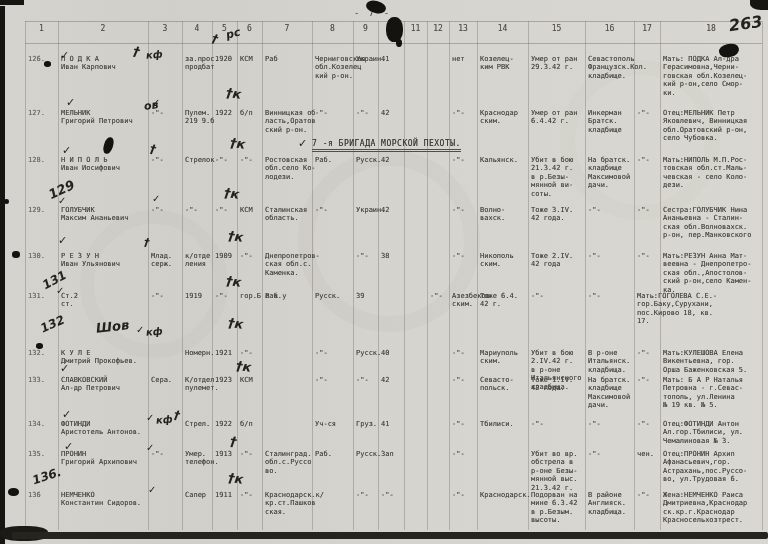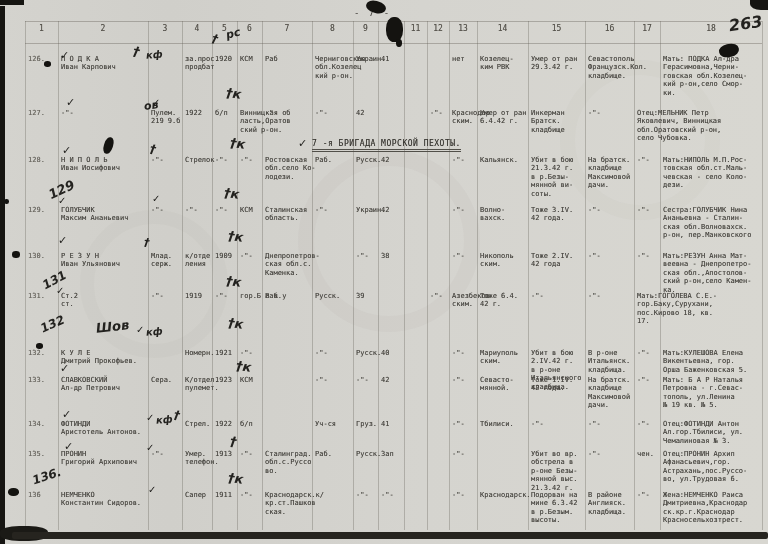--- a/index.html
+++ b/index.html
@@ -118,20 +118,22 @@
 кладбище.</div>
         <div class="cell col-17"></div>
         <div class="cell col-18">Мать: ПОДКА Ал-дра
 Герасимовна,Черни-
 говская обл.Козелец-
 кий р-он,село Смор-
 ки.</div>
       </div>
       <div class="grid row row-1">
         <div class="cell col-1">127.</div>
+        <div class="cell col-2">МЕЛЬНИК
+Григорий Петрович</div>
         <div class="cell col-3">-"-</div>
         <div class="cell col-4">Пулем.
 219 9.б</div>
         <div class="cell col-5">1922</div>
         <div class="cell col-6">б/п</div>
         <div class="cell col-7">Винницкая об
 ласть,Оратов
 ский р-он.</div>
         <div class="cell col-8">-"-</div>
         <div class="cell col-9">-"-</div>
@@ -308,21 +310,21 @@
         <div class="cell col-5">1923</div>
         <div class="cell col-6">КСМ</div>
         <div class="cell col-7"></div>
         <div class="cell col-8">-"-</div>
         <div class="cell col-9">-"-</div>
         <div class="cell col-10">42</div>
         <div class="cell col-11"></div>
         <div class="cell col-12"></div>
         <div class="cell col-13">-"-</div>
         <div class="cell col-14">Севасто-
-мянной.</div>
+польск.</div>
         <div class="cell col-15">Тоже 1.IV.
 42 года.</div>
         <div class="cell col-16">На братск.
 кладбище
 Максимовой
 дачи.</div>
         <div class="cell col-17">-"-</div>
         <div class="cell col-18">Мать: Б А Р Наталья
 Петровна - г.Севас-
 тополь, ул.Ленина

